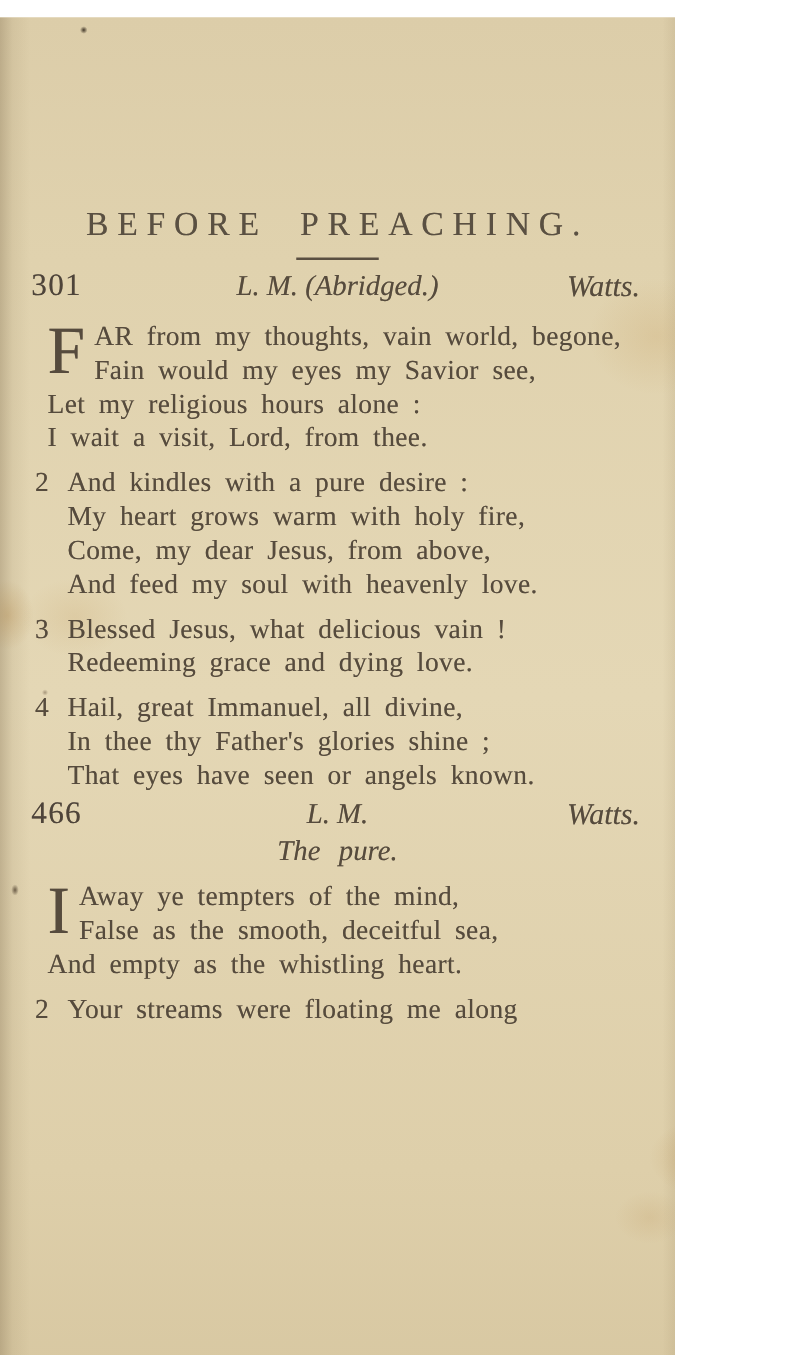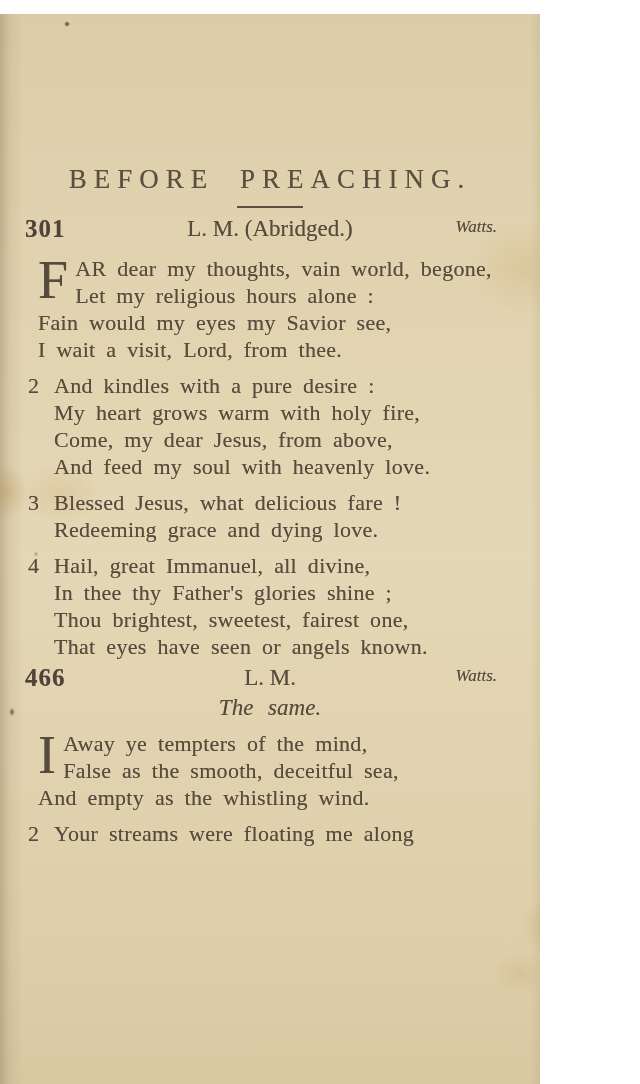--- a/index.html
+++ b/index.html
@@ -50,29 +50,29 @@
     color: #5a5042;
   }
   .section-rule {
     width: 66px; height: 2px;
     background: #5a4f41;
     margin: 11px auto 0;
   }
   .hymn-head { position: relative; height: 30px; margin: 7px 25px 0 25px; }
   .hymn-number {
     position: absolute; left: 0; top: 0;
-    font-size: 25px; font-weight: 700; letter-spacing: 1px; color: #4e443a;
+    font-size: 25px; font-weight: 400; letter-spacing: 1px; color: #4e443a;
   }
   .hymn-meter {
     position: absolute; left: 0; right: 0; top: 1px;
-    text-align: center; font-size: 23px;
+    text-align: center; font-size: 23px; font-style: italic;
   }
   .hymn-author {
-    position: absolute; right: 18px; top: 2px;
-    font-style: italic; font-size: 17px;
+    position: absolute; right: 3px; top: 2px;
+    font-style: italic; font-size: 24px;
   }
   .hymn-title {
     margin: 5px 22px 0;
     font-style: italic; font-size: 23px; line-height: 28px;
     text-align: center; word-spacing: 9px;
   }
   .hymn-title .stretch { text-align: justify; text-align-last: justify; }
   .verse {
     position: relative;
     margin: 9px 25px 0 28px;
@@ -100,64 +100,63 @@
 
   <section>
     <div class="hymn-head">
       <span class="hymn-number">301</span>
       <span class="hymn-meter">L. M. (Abridged.)</span>
       <span class="hymn-author">Watts.</span>
     </div>
 
     <div class="verse opening">
       <span class="drop-cap">F</span>
-      <div class="vline">AR dear my thoughts, vain world, begone,</div>
+      <div class="vline">AR from my thoughts, vain world, begone,</div>
+      <div class="vline">Fain would my eyes my Savior see,</div>
       <div class="vline">Let my religious hours alone :</div>
-      <div class="vline">Fain would my eyes my Savior see,</div>
       <div class="vline">I wait a visit, Lord, from thee.</div>
     </div>
 
     <div class="verse">
       <span class="verse-num">2</span>
       <div class="vline">And kindles with a pure desire :</div>
       <div class="vline">My heart grows warm with holy fire,</div>
       <div class="vline">Come, my dear Jesus, from above,</div>
       <div class="vline">And feed my soul with heavenly love.</div>
     </div>
 
     <div class="verse">
       <span class="verse-num">3</span>
-      <div class="vline">Blessed Jesus, what delicious fare !</div>
+      <div class="vline">Blessed Jesus, what delicious vain !</div>
       <div class="vline">Redeeming grace and dying love.</div>
     </div>
 
     <div class="verse">
       <span class="verse-num">4</span>
       <div class="vline">Hail, great Immanuel, all divine,</div>
       <div class="vline">In thee thy Father's glories shine ;</div>
-      <div class="vline">Thou brightest, sweetest, fairest one,</div>
       <div class="vline">That eyes have seen or angels known.</div>
     </div>
   </section>
 
   <section>
     <div class="hymn-head" style="margin-top:4px;">
       <span class="hymn-number">466</span>
       <span class="hymn-meter">L. M.</span>
       <span class="hymn-author">Watts.</span>
     </div>
     <div class="hymn-title" style="margin-top:0;">
-      <div>The same.</div>
+      <div>The pure.</div>
     </div>
 
     <div class="verse opening" style="margin-top:8px;">
       <span class="drop-cap">I</span>
       <div class="vline">Away ye tempters of the mind,</div>
       <div class="vline">False as the smooth, deceitful sea,</div>
-      <div class="vline">And empty as the whistling wind.</div>
+      <div class="vline">And empty as the whistling heart.</div>
     </div>
 
     <div class="verse">
       <span class="verse-num">2</span>
       <div class="vline">Your streams were floating me along</div>
     </div>
   </section>
 
 </div>
 

